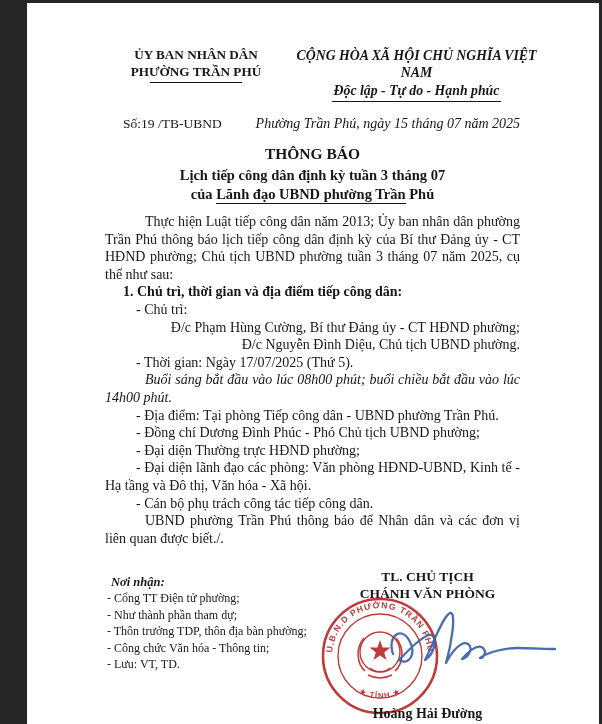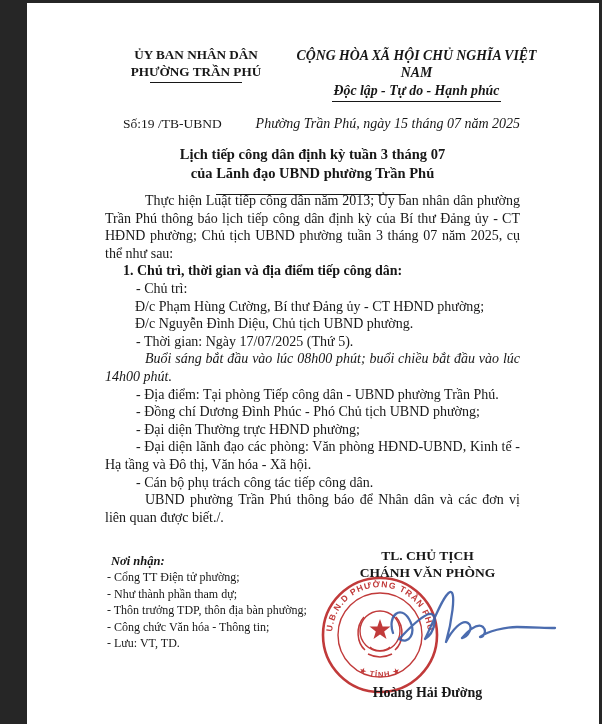--- a/index.html
+++ b/index.html
@@ -34,30 +34,30 @@
   
   .meta-row{display:flex;align-items:baseline;margin-top:14px;gap:32px;}
   .doc-number{margin-left:18px;font-size:13.5px;}
   .place-date{margin-left:auto;font-style:italic;font-size:14px;}
 
   
   .title-block{text-align:center;margin-top:13px;font-weight:bold;}
   .title1{font-size:15.5px;margin-bottom:3px;}
   .title2{font-size:14.5px;line-height:19px;}
   .title3{font-size:14.5px;line-height:19px;}
-  .u-part{border-bottom:1.5px solid var(--ink);padding-bottom:13px;}
+  .u-part{border-bottom:1.5px solid var(--ink);padding-bottom:1px;}
 
   
   .doc-body{margin-top:9px;font-size:14px;line-height:17.6px;}
   .para{margin:0;text-align:justify;text-indent:40px;}
   .para.it{font-style:italic;}
   .para.ind31{text-indent:31px;}
   .line{margin:0;padding-left:31px;}
   .line.head{padding-left:18px;font-weight:bold;}
-  .line.person{padding-left:30px;}
+  .line.person{padding-left:30px;text-align:right;}
 
   
   .footer{display:flex;margin-top:21px;}
   .recipients{flex:1;padding-top:6px;}
   .recipients-label{font-size:12.5px;font-weight:bold;font-style:italic;margin-left:6px;line-height:16px;}
   .recipient-item{font-size:12px;line-height:16.5px;margin-left:2px;}
   .sig-col{width:185px;position:relative;text-align:center;height:160px;}
   .sig-title{font-weight:bold;font-size:13.5px;line-height:17px;}
   .signer-name{position:absolute;top:138px;left:0;right:0;font-weight:bold;font-size:14px;}
   .seal-svg{position:absolute;left:-15px;top:28px;width:120px;height:120px;}
@@ -84,20 +84,21 @@
         <div><span class="nat2">Độc lập - Tự do - Hạnh phúc</span></div>
       </div>
     </div>
 
     <div class="meta-row">
       <div class="doc-number">Số:19 /TB-UBND</div>
       <div class="place-date">Phường Trần Phú, ngày 15 tháng 07 năm 2025</div>
     </div>
 
     <div class="title-block">
+      <div class="title1">THÔNG BÁO</div>
       <div class="title2">Lịch tiếp công dân định kỳ tuần 3 tháng 07</div>
       <div class="title3"><span>của </span><span class="u-part">Lãnh đạo UBND phường Trần</span><span> Phú</span></div>
     </div>
 
     <div class="doc-body">
       <p class="para">Thực hiện Luật tiếp công dân năm 2013; Ủy ban nhân dân phường Trần Phú thông báo lịch tiếp công dân định kỳ của Bí thư Đảng ủy - CT HĐND phường; Chủ tịch UBND phường tuần 3 tháng 07 năm 2025, cụ thể như sau:</p>
 
       <div class="line head">1. Chủ trì, thời gian và địa điểm tiếp công dân:</div>
       <div class="line">- Chủ trì:</div>
       <div class="line person">Đ/c Phạm Hùng Cường, Bí thư Đảng ủy - CT HĐND phường;</div>

